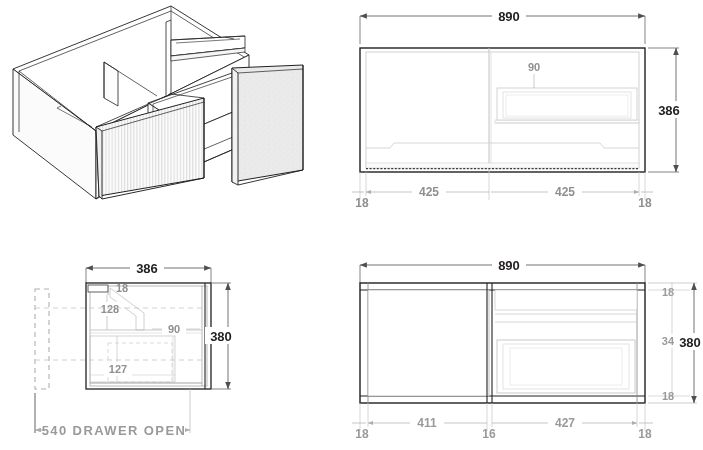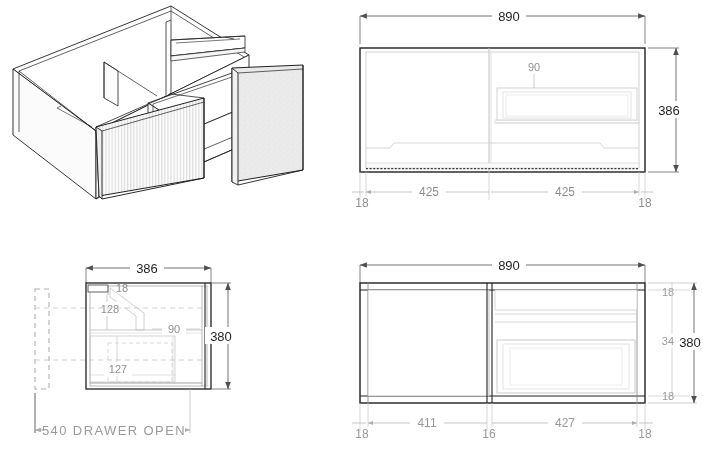--- a/index.html
+++ b/index.html
@@ -1,18 +1,18 @@
 <!DOCTYPE html>
 <html><head>
 <meta charset="utf-8">
 <style>
   html,body{margin:0;padding:0;background:#ffffff;}
   body{width:703px;height:450px;position:relative;overflow:hidden;
        font-family:"Liberation Sans",sans-serif;}
-  .sheet{position:absolute;left:0;top:0;width:703px;height:450px;}
+  .sheet{position:absolute;left:0;top:0;width:703px;height:450px;font-weight:bold;}
   svg{display:block;}
   .dimtxt{font-family:"Liberation Sans",sans-serif;}
 </style>
 </head>
 <body>
 
 <div class="sheet">
 <svg width="703" height="450" viewBox="0 0 703 450" xmlns="http://www.w3.org/2000/svg">
 
   <defs>

